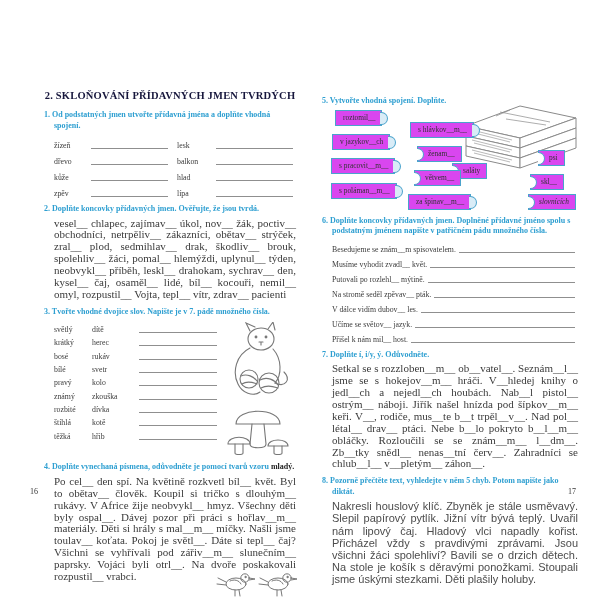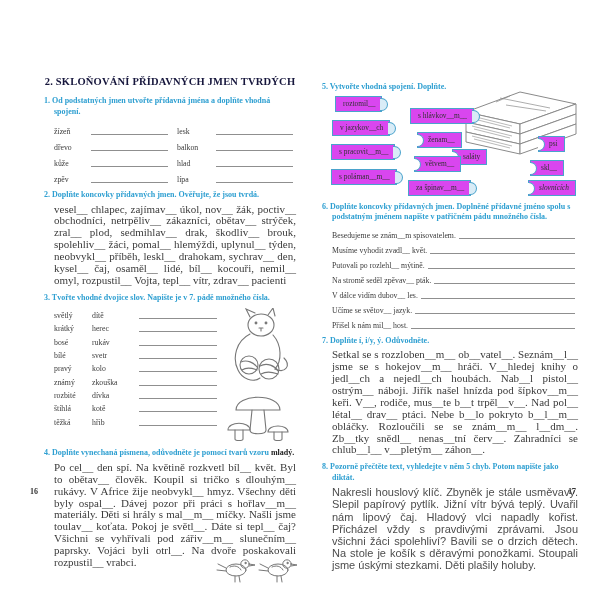--- a/index.html
+++ b/index.html
@@ -1,18 +1,18 @@
 <!DOCTYPE html>
 <html><head>
 <meta charset="utf-8">
 <style>
   html,body{margin:0;padding:0;background:#fff;width:600px;height:600px;overflow:hidden;}
   *{box-sizing:border-box;}
   .spread{position:relative;width:600px;height:600px;background:#fff;font-family:"Liberation Serif","DejaVu Serif",serif;color:#3b3b3b;}
-  .page{position:absolute;top:76px;}
+  .page{position:absolute;top:90px;}
   .page.left{left:44px;width:252px;}
   .page.right{left:322px;width:256px;}
   h1.title{font-size:10.5px;font-weight:bold;color:#16163c;text-align:center;margin:0 0 9px 0;letter-spacing:.2px;}
   .exh{color:#2e9fd1;font-weight:bold;font-size:8px;line-height:10.5px;margin:6px 0 3px 0;padding-left:10px;text-indent:-10px;}
   .exh .bold-black{color:#222;}
   .body{font-size:11px;line-height:11.9px;text-align:justify;margin:0 0 0 10px;}
   .sans{font-family:"Liberation Sans","DejaVu Sans",sans-serif;color:#4c4c4c;line-height:12.1px;}
   .fl{flex:1;border-bottom:1px solid #8f8f8f;margin:0 3px 1px 3px;min-width:10px;}
   .r1,.r3,.r6{display:flex;align-items:flex-end;font-size:7.8px;margin-left:10px;}
   .r1{height:16px;}
@@ -26,21 +26,21 @@
   .ex3rows{flex:1;}
   .artcol{width:76px;display:flex;flex-direction:column;align-items:center;gap:4px;padding-top:2px;}
   .ex4block{position:relative;}
   .birds{position:absolute;right:-4px;bottom:-16px;}
   .puzzle{position:relative;height:100px;margin-top:2px;}
   .piece{position:absolute;background:#d946ef;border:1px solid #4aa3cc;color:#333;font-size:7.4px;line-height:9px;padding:2.5px 6px 2.5px 7px;white-space:nowrap;}
   .tab-r::after{content:"";position:absolute;right:-7px;top:50%;margin-top:-5.5px;width:7px;height:11px;background:#d9ecf7;border:1px solid #4aa3cc;border-left:none;border-radius:0 9px 9px 0;}
   .notch-l{padding-left:10px;}
   .notch-l::before{content:"";position:absolute;left:-1px;top:50%;margin-top:-5.5px;width:6px;height:11px;background:#fff;border:1px solid #4aa3cc;border-left:none;border-radius:0 9px 9px 0;}
   .books{position:absolute;left:128px;top:-14px;}
-  .pn{position:absolute;top:487px;font-size:8px;color:#333;font-weight:bold;}
+  .pn{position:absolute;top:487px;font-size:8px;color:#333;font-weight:normal;}
   #pnl{left:30px;}
   #pnr{right:24px;}
   svg{display:block;}
 </style>
 </head>
 <body>
 
 <div class="spread">
 
   <div class="page left">

